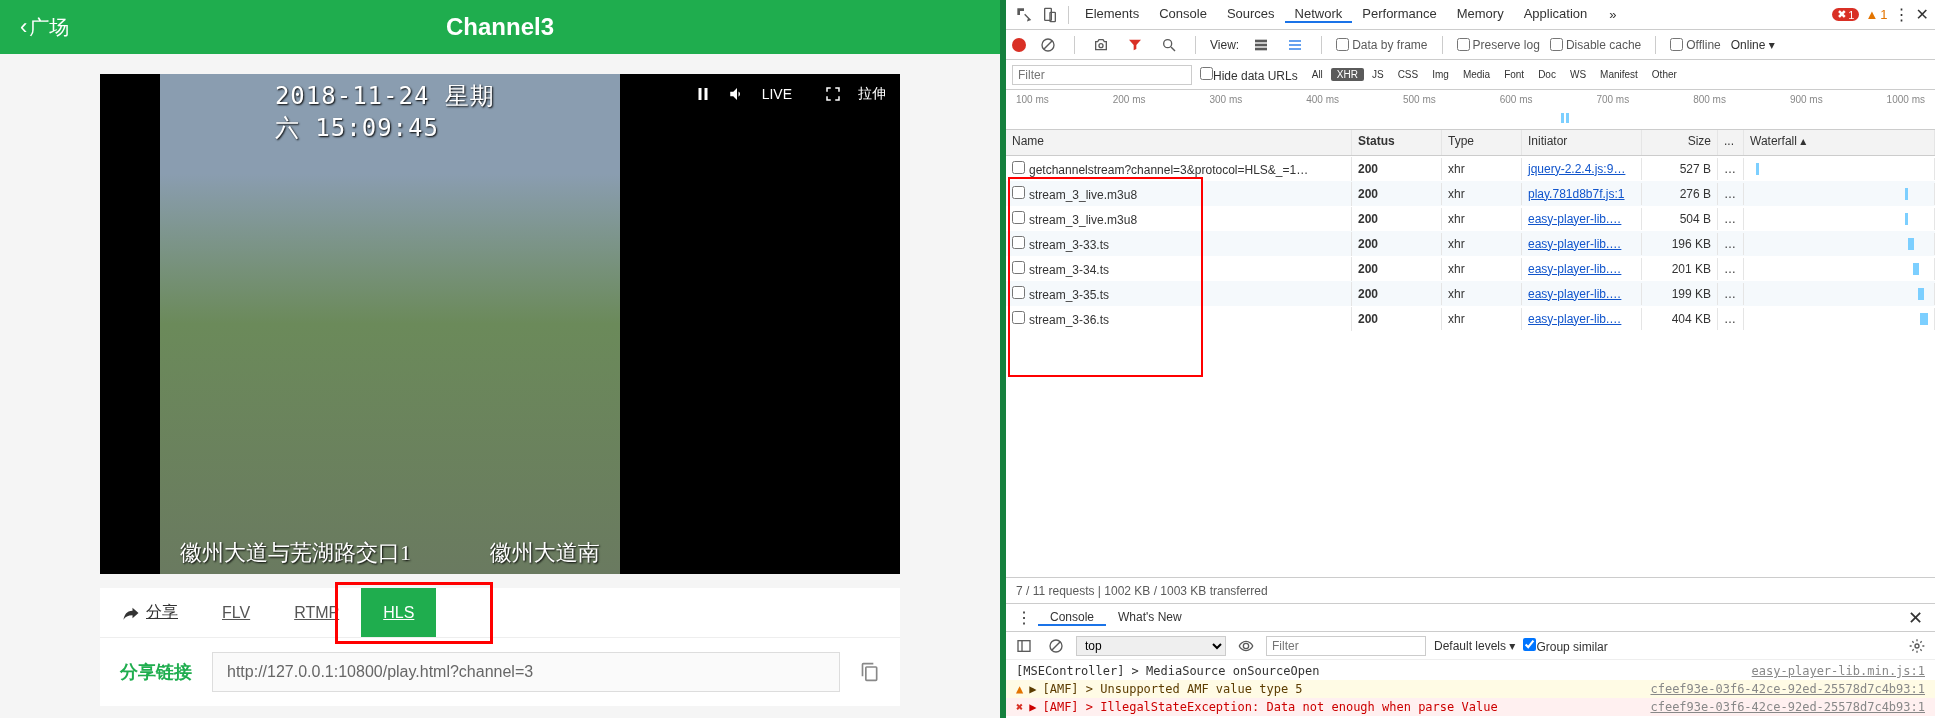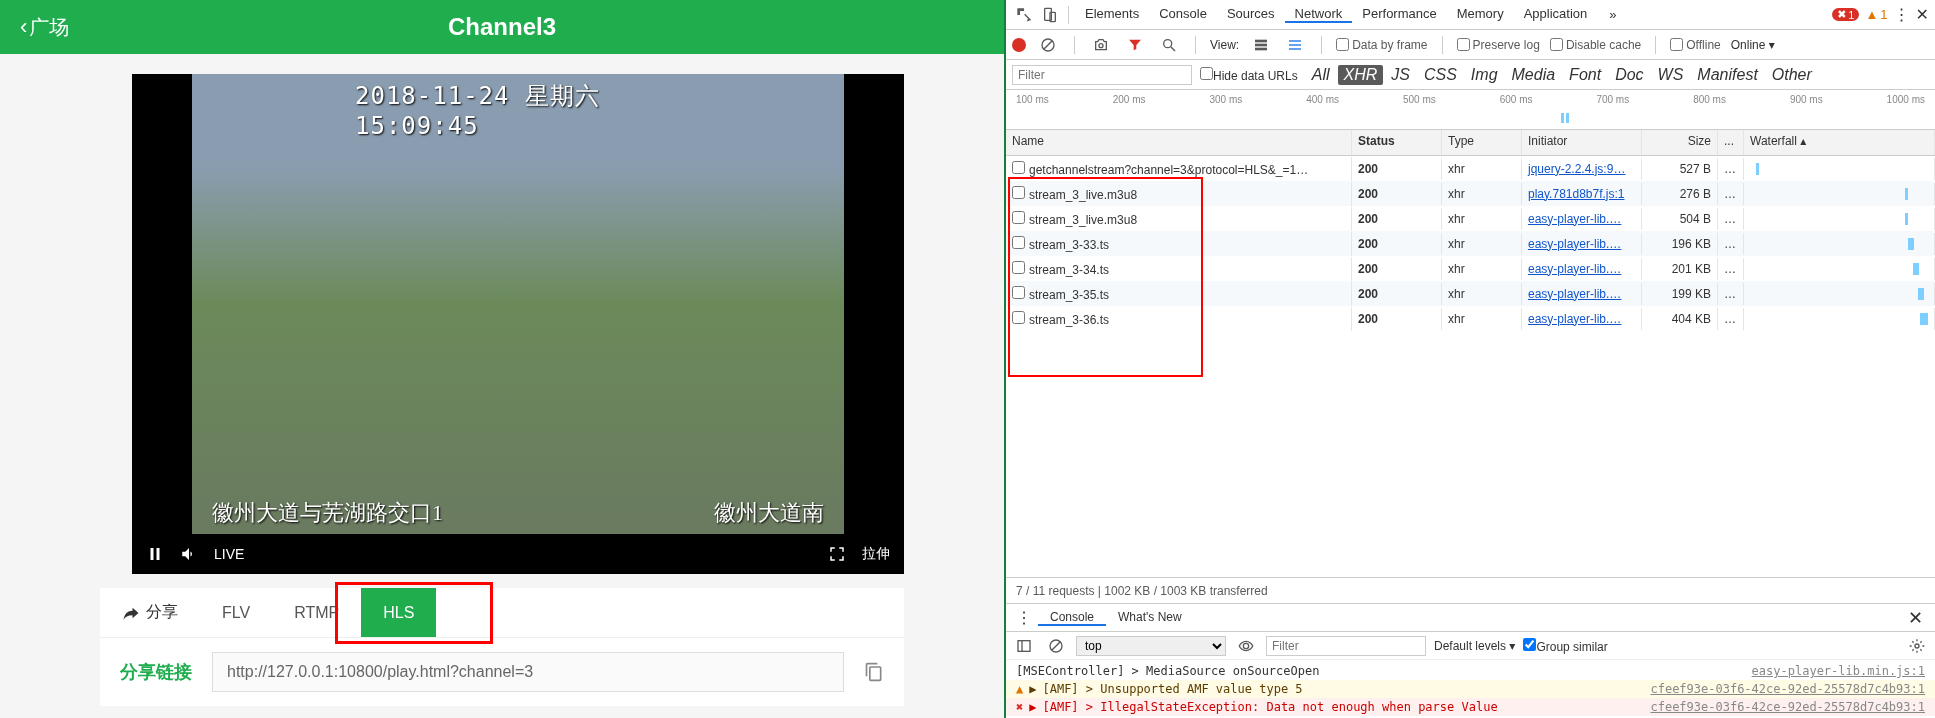--- a/index.html
+++ b/index.html
@@ -3,56 +3,56 @@
 <meta charset="utf-8">
 <style>
 * { box-sizing: border-box; margin: 0; padding: 0; }
 body { font-family: Arial, "Microsoft YaHei", sans-serif; font-size: 12px; display: flex; width: 1935px; height: 718px; overflow: hidden; background: #fff; }
 .left-pane { width: 1090px; height: 100%; background: #f5f5f5; display: flex; flex-direction: column; }
 .app-header { background: #1fad4e; color: #fff; height: 54px; display: flex; align-items: center; position: relative; }
 .back-link { position: absolute; left: 20px; font-size: 20px; display: flex; align-items: center; cursor: pointer; }
 .back-link .chev { font-size: 22px; margin-right: 2px; }
 .app-title { margin: 0 auto; font-size: 24px; font-weight: bold; }
 .video-wrap { padding: 20px 100px 0; }
-.video-box { background: #000; position: relative; height: 500px; display: flex; flex-direction: column; margin-left: 32px; }
+.video-box { background: #000; position: relative; height: 500px; display: flex; flex-direction: row; }
 .video-canvas { flex: 1; background: linear-gradient(#8a9db0 0%, #8a9db0 20%, #6b8a5a 50%, #6a7a60 100%); margin: 0 60px; position: relative; overflow: hidden; }
 .overlay-top { position: absolute; top: 6px; left: 50%; transform: translateX(-50%); color: #fff; font-family: "SimHei", monospace; font-size: 24px; text-shadow: 1px 1px 2px #000; letter-spacing: 1px; }
 .overlay-bot { position: absolute; bottom: 6px; left: 20px; right: 20px; display: flex; justify-content: space-between; color: #fff; font-family: "SimHei"; font-size: 22px; text-shadow: 1px 1px 2px #000; }
 .controls { height: 40px; background: #000; display: flex; align-items: center; padding: 0 14px; color: #fff; gap: 16px; }
 .controls .spacer { flex: 1; }
 .controls .ico { width: 18px; height: 18px; fill: #fff; cursor: pointer; }
 .controls .txt { font-size: 14px; }
 .tabs-area { padding: 14px 100px 0; position: relative; }
 .red-box1 { position:absolute; border:3px solid red; pointer-events:none; }
 .tabs { background: #fff; display: flex; align-items: center; height: 50px; border-bottom: 1px solid #eee; }
-.tab { padding: 0 22px; height: 100%; display: flex; align-items: center; font-size: 16px; color: #555; cursor: pointer; }
+.tab { padding: 0 22px; height: 100%; display: flex; align-items: center; font-size: 16px; color: #555; cursor: pointer; text-decoration: underline; }
 .tab.icon-tab { color: #333; }
 .tab.active { background: #1fad4e; color: #fff; }
 .share-row { background:#fff; display:flex; align-items:center; padding: 14px 20px; gap: 20px; }
 .share-label { color: #1fad4e; font-size: 18px; font-weight: bold; }
 .url-input { flex:1; height: 40px; border:1px solid #ddd; background:#fafafa; padding: 0 14px; font-size:16px; color:#666; }
 .copy-ico { width:20px; height:20px; fill:#888; cursor:pointer; }
 
-.devtools { flex: 1; height: 100%; border-left: 2px solid #15803d; display: flex; flex-direction: column; font-family: "Segoe UI", Arial, sans-serif; color: #333; }
+.devtools { flex: 1; height: 100%; border-left: 6px solid #15803d; display: flex; flex-direction: column; font-family: "Segoe UI", Arial, sans-serif; color: #333; }
 .dt-tabs { height: 30px; border-bottom: 1px solid #ccc; display: flex; align-items: center; padding: 0 6px; gap: 2px; }
 .dt-ico { width:16px; height:16px; fill:#5a5a5a; cursor:pointer; margin: 0 4px; }
 .dt-sep { width:1px; height:18px; background:#ccc; margin: 0 4px;}
 .dt-tab { padding: 0 10px; height: 100%; display:flex; align-items:center; cursor:pointer; color:#333; font-size:13px;}
 .dt-tab.active { border-bottom: 2px solid #1a73e8; color:#333; }
 .dt-tabs .right { margin-left:auto; display:flex; align-items:center; gap:6px;}
 .badge-err { background:#d93025; color:#fff; border-radius:8px; padding: 0 5px; font-size:11px; display:flex; align-items:center; gap:2px;}
 .badge-warn-triangle { color:#e37400; font-size:13px; display:flex; align-items:center; gap:2px;}
 
 .net-toolbar { height: 30px; border-bottom:1px solid #ccc; display:flex; align-items:center; padding: 0 6px; gap:10px; font-size:12px;}
 .rec-dot { width:14px; height:14px; border-radius:50%; background:#d93025; cursor:pointer;}
 .net-toolbar label { display:flex; align-items:center; gap:3px; color:#5a5a5a;}
 .net-toolbar input[type=checkbox]{ margin:0;}
 .net-filterbar { height: 30px; border-bottom:1px solid #ccc; display:flex; align-items:center; padding: 0 6px; gap:8px;}
 .filter-inp { border:1px solid #ccc; height:20px; width:180px; padding:0 5px; font-size:12px; color:#888;}
-.pill { padding: 1px 6px; border-radius:2px; cursor:pointer; color:#333; font-size:16px;font-style:italic;}
+.pill { padding: 1px 6px; border-radius:2px; cursor:pointer; color:#333; font-size:10px;}
 .pill.active { background:#5a5a5a; color:#fff;}
 .timeline { height:40px; border-bottom:1px solid #ccc; position:relative; font-size:10px; color:#888;}
 .timeline .ticks { display:flex; justify-content:space-between; padding: 4px 10px;}
 .timeline .bars { position:absolute; bottom:2px; left:0; right:0; height:14px;}
 .net-table { flex:1; overflow:auto; position:relative;}
 .net-thead { display:flex; background:#f3f3f3; border-bottom:1px solid #ccc; height:26px; position:sticky; top:0;}
 .net-thead > div, .net-row > div { padding: 4px 6px; border-right: 1px solid #e5e5e5; overflow:hidden; white-space:nowrap; text-overflow:ellipsis;}
 .col-name{width:346px;} .col-status{width:90px;font-weight:bold;} .col-type{width:80px;} .col-init{width:120px;} .col-size{width:76px; text-align:right;} .col-dots{width:26px;} .col-wf{flex:1;}
 .net-row { display:flex; height:25px; align-items:center; font-size:12px;}
 .net-row:nth-child(even){ background:#f5f9fc;}

